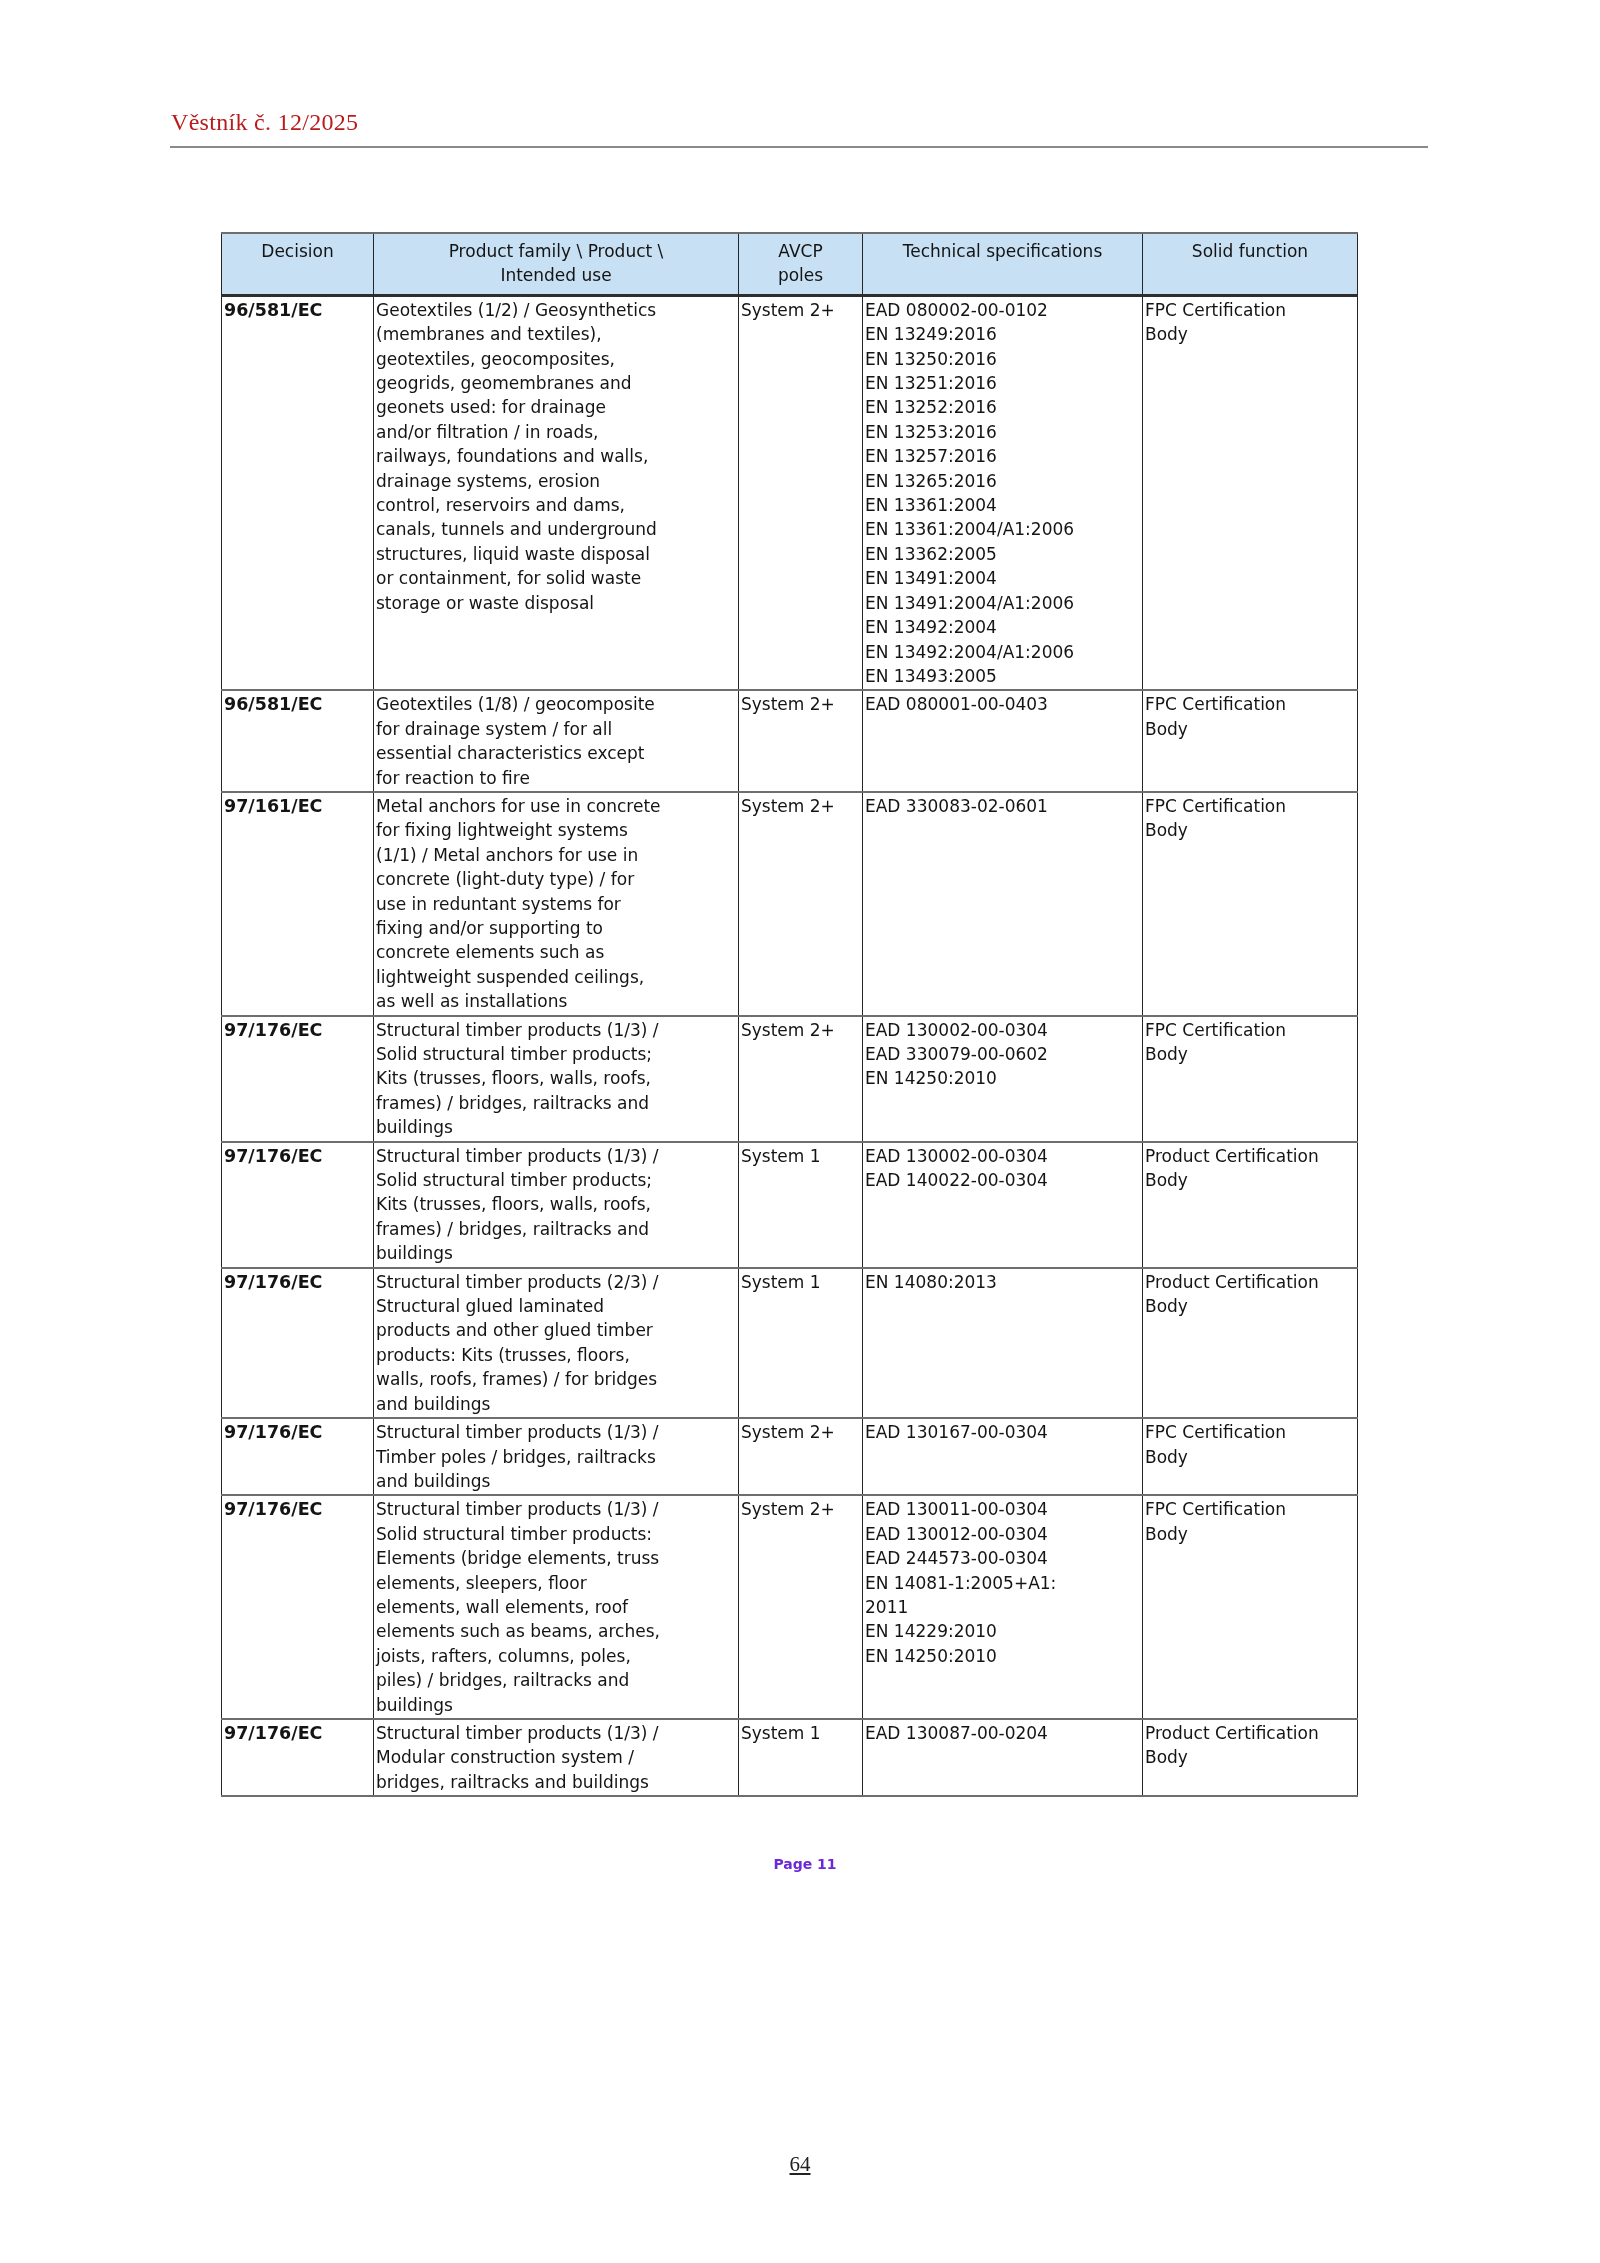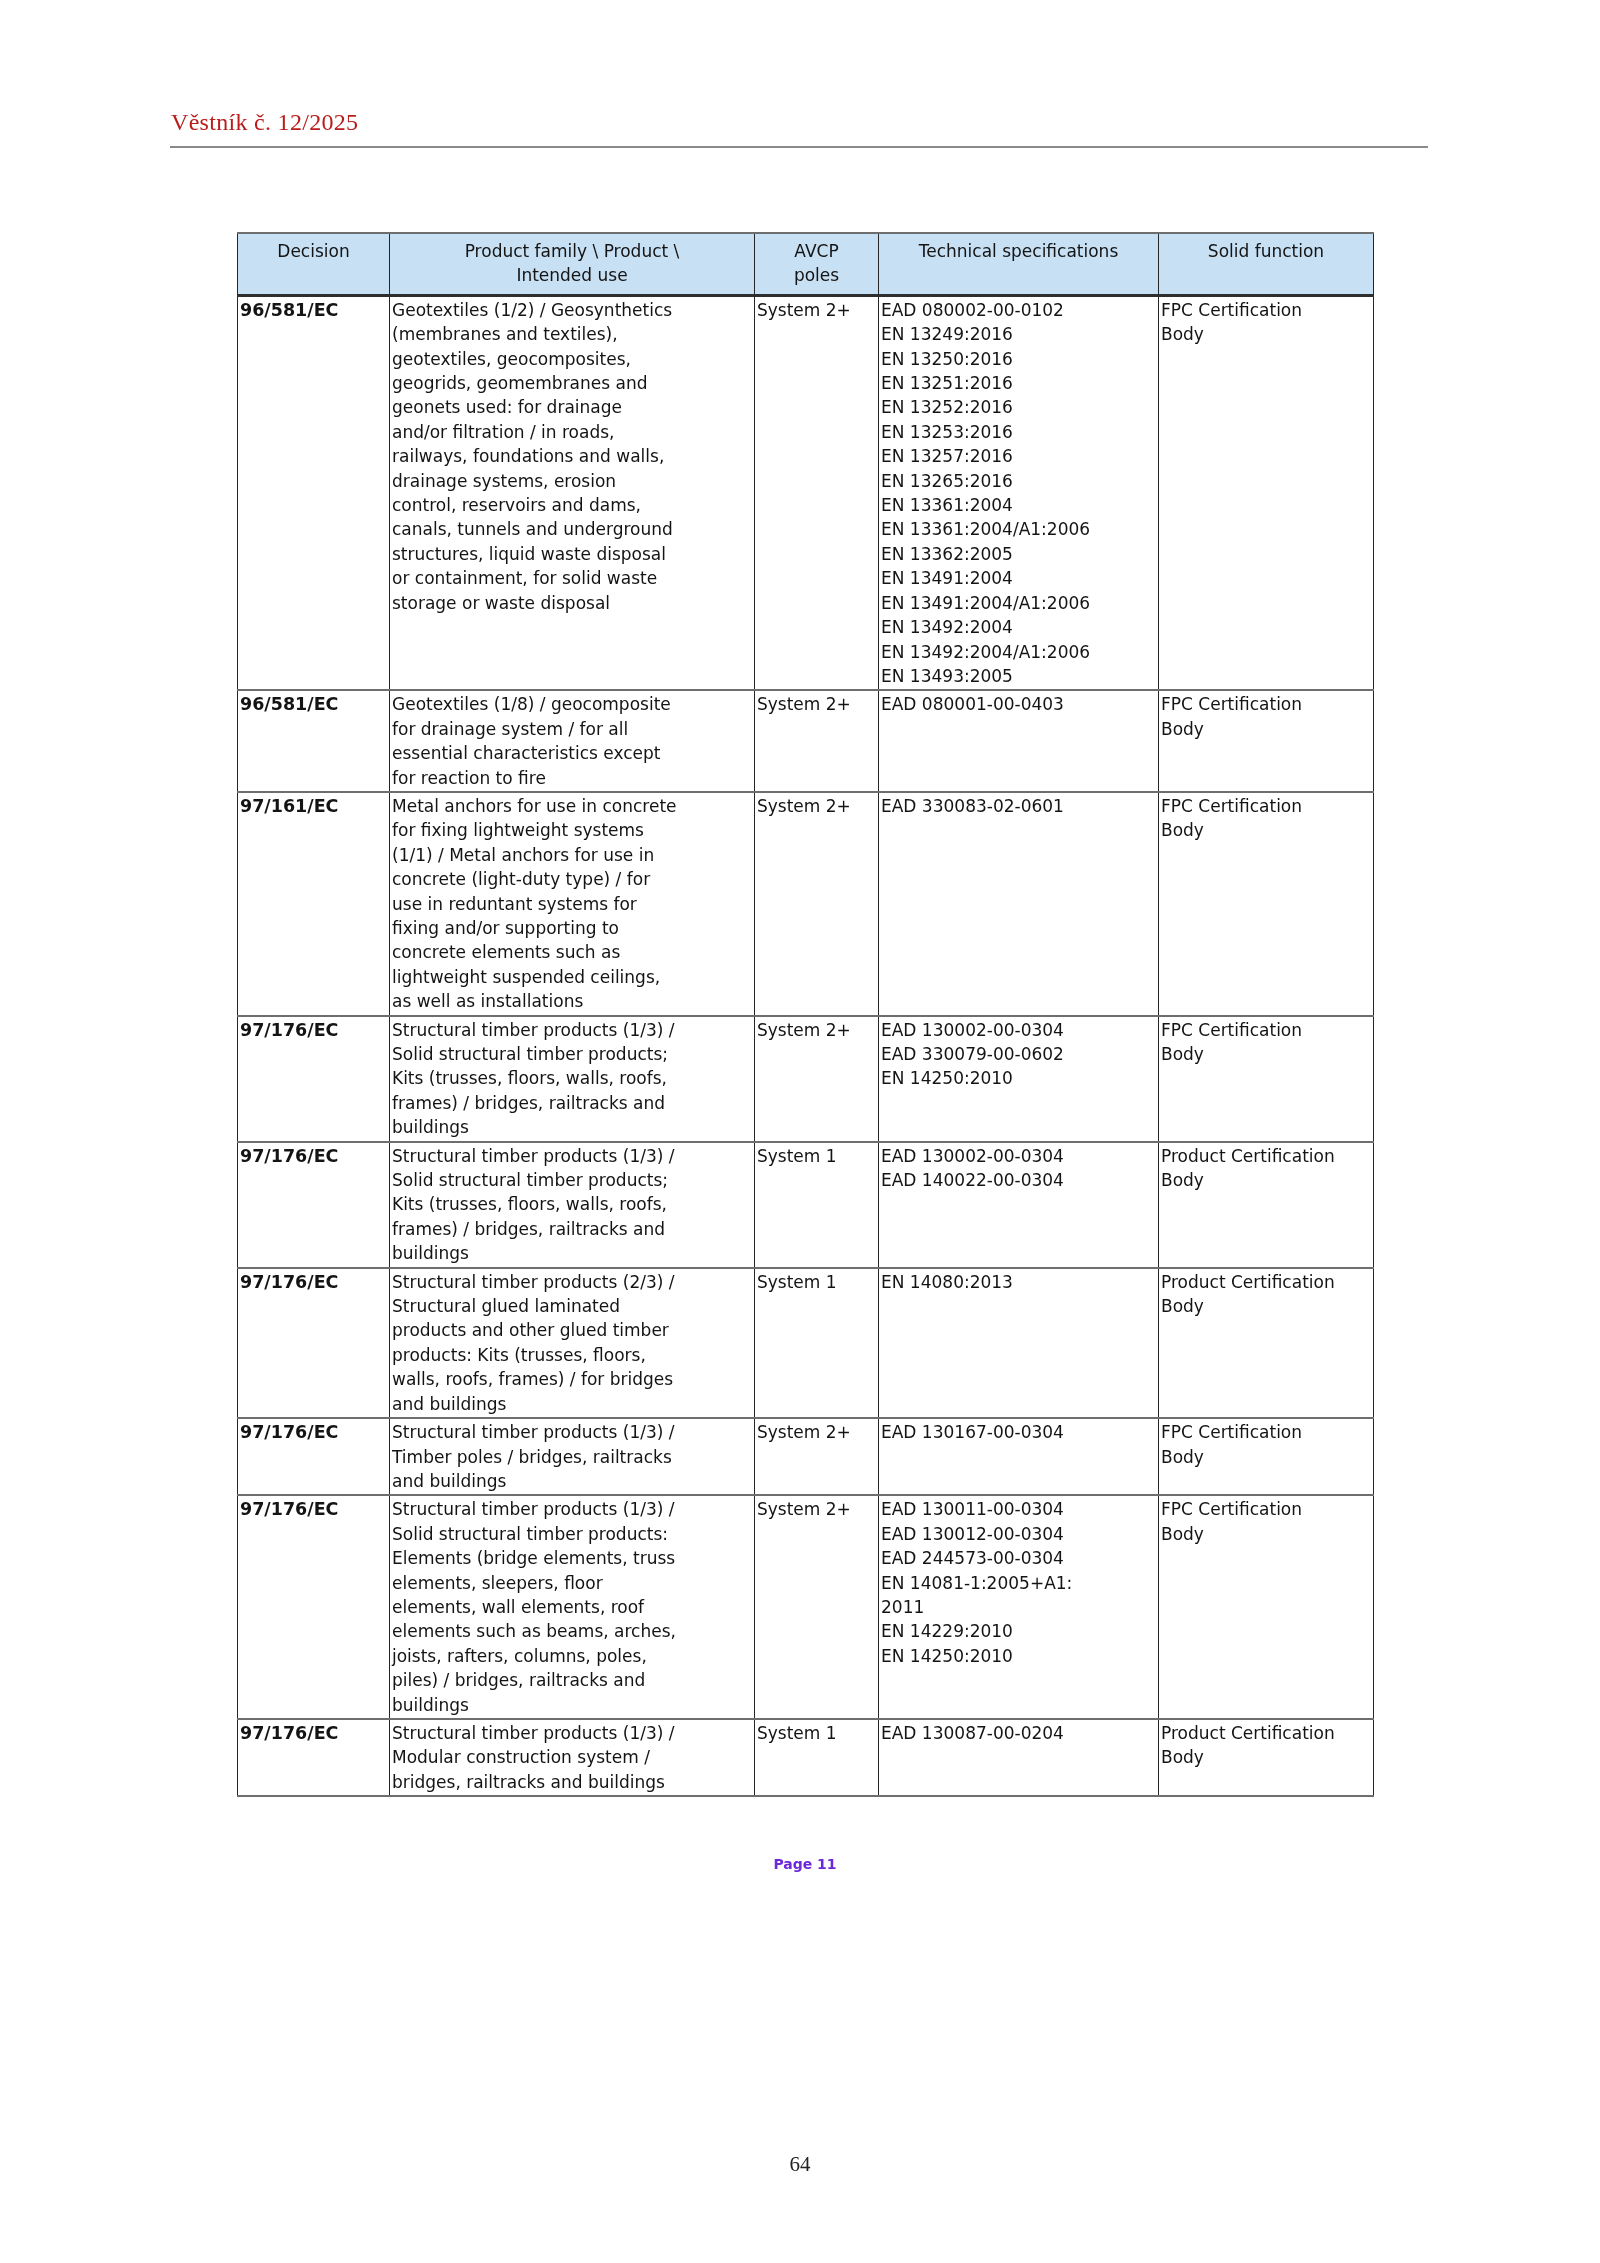--- a/index.html
+++ b/index.html
@@ -27,21 +27,21 @@
   .header-rule {
     position: absolute;
     left: 170px;
     top: 146px;
     width: 1258px;
     height: 2px;
     background: #8a8a8a;
   }
   table.avcp-table {
     position: absolute;
-    left: 237px;
+    left: 221px;
     top: 232px;
     width: 1136px;
     border-collapse: collapse;
     table-layout: fixed;
     font-size: 17px;
     line-height: 24.4px;
     padding-left: 41px;
   }
   .avcp-table th, .avcp-table td {
     border-left: 1px solid #262626;
@@ -78,20 +78,21 @@
   }
   .page-number {
     position: absolute;
     left: 0;
     top: 2152px;
     width: 1600px;
     text-align: center;
     font-family: "Liberation Serif", serif;
     font-size: 21px;
     color: #222222;
+    text-decoration: underline;
   }
 </style>
 </head>
 <body>
 
 <div class="bulletin-title">Věstník č. 12/2025</div>
 <div class="header-rule"></div>
 
 <table class="avcp-table">
   <colgroup>

